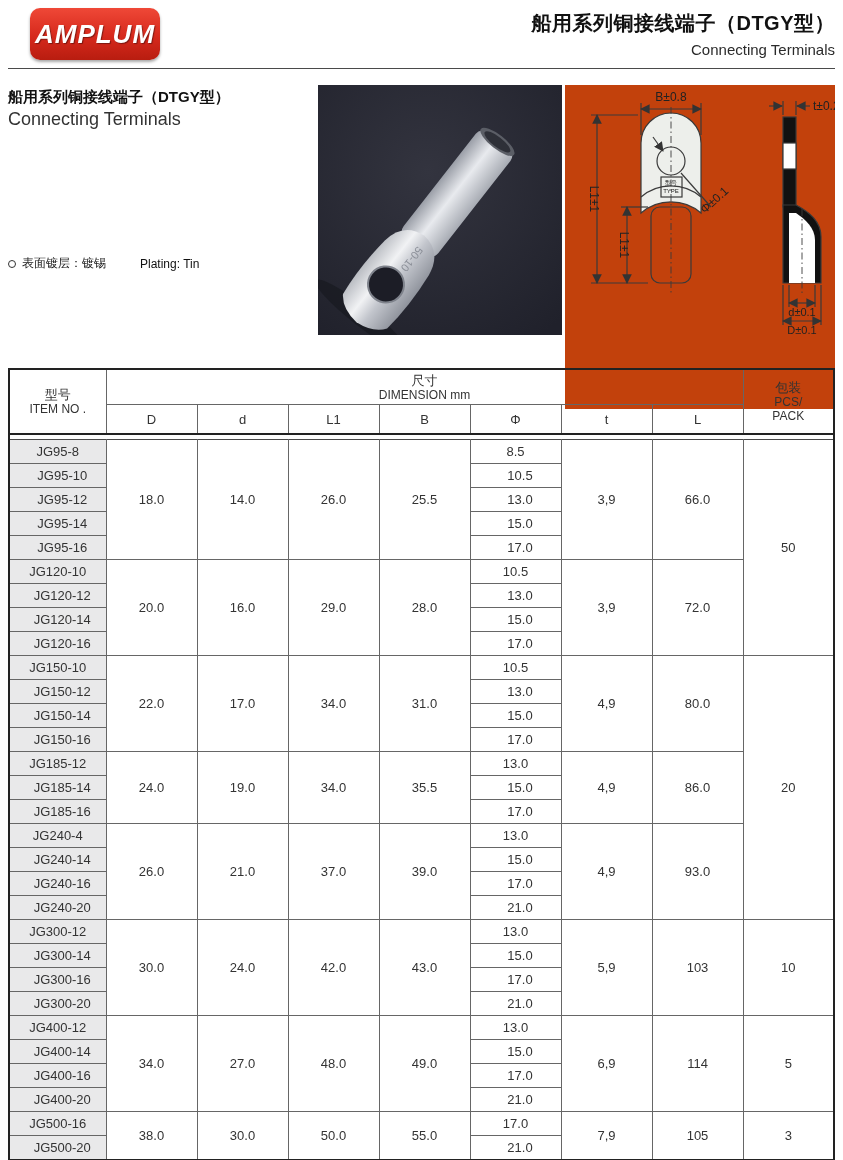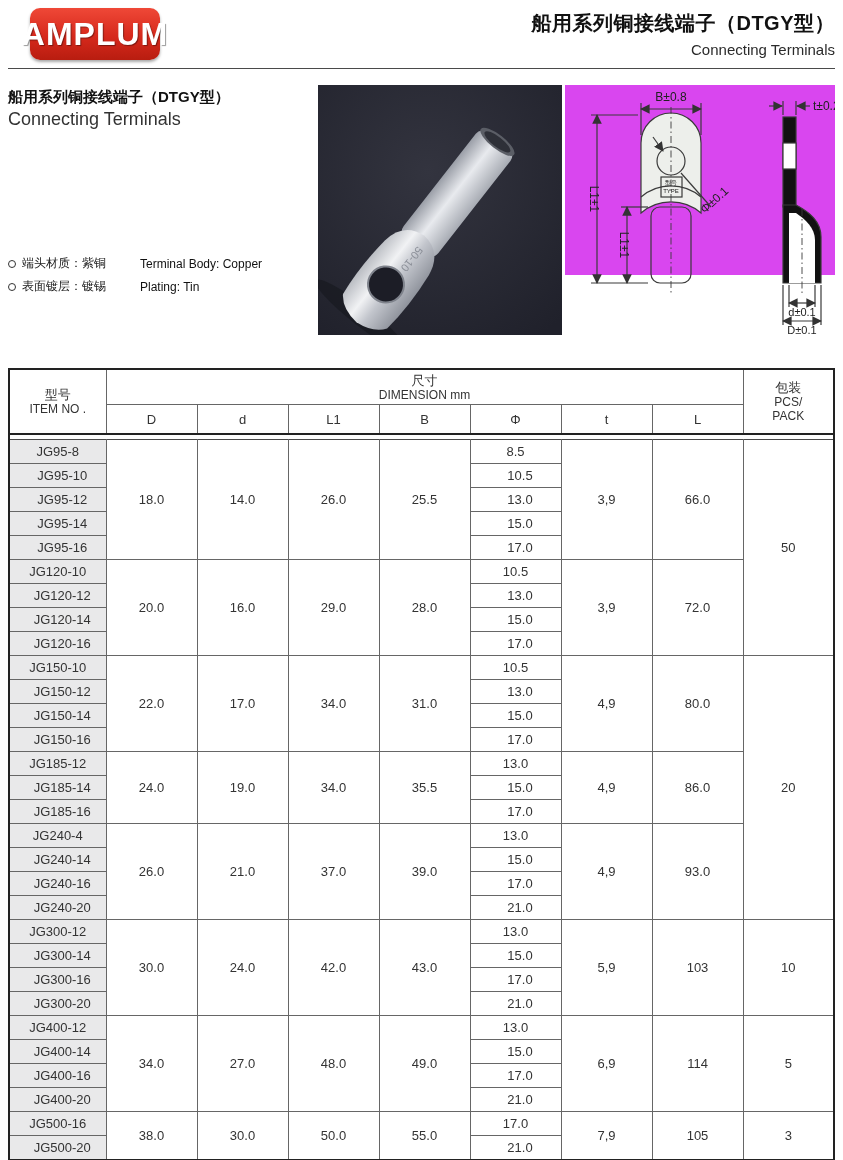--- a/index.html
+++ b/index.html
@@ -3,21 +3,21 @@
 <meta charset="utf-8">
 <style>
   html,body{margin:0;padding:0;background:#fff;}
   .page{position:relative;width:843px;height:1160px;background:#fff;overflow:hidden;
         font-family:"Liberation Sans",sans-serif;color:#222;}
 
   
   .logo{position:absolute;left:30px;top:8px;width:130px;height:52px;border-radius:10px;
         background:linear-gradient(180deg,#ef4837 0%,#d6291c 55%,#b81d10 100%);
         box-shadow:0 2px 3px rgba(0,0,0,.35);display:flex;align-items:center;justify-content:center;}
-  .logo span{color:#fff;font-weight:bold;font-size:32px;letter-spacing:1px;
+  .logo span{color:#fff;font-weight:bold;font-style:italic;font-size:26px;letter-spacing:1px;
         text-shadow:1px 1px 1px rgba(0,0,0,.4);}
   .hd-titles{position:absolute;right:8px;top:10px;text-align:right;}
   .hd-cn{font-size:20px;font-weight:600;color:#111;letter-spacing:.5px;}
   .hd-en{font-size:15px;color:#2b2b2b;margin-top:4px;}
   .hd-rule{position:absolute;left:8px;right:8px;top:68px;border-top:1.5px solid #4a4a4a;}
 
   
   .intro{position:absolute;left:8px;top:88px;width:300px;}
   .in-cn{font-size:15px;font-weight:bold;color:#111;}
   .in-en{font-size:18px;color:#333;margin-top:2px;}
@@ -25,21 +25,21 @@
   .spec-row{display:flex;align-items:center;margin-bottom:6px;}
   .dot{width:6px;height:6px;border:1.5px solid #333;border-radius:50%;margin-right:6px;flex:0 0 auto;}
   .spec-cn{width:118px;}
   .spec-en{color:#111;}
   .certs{position:absolute;left:8px;top:302px;display:flex;align-items:center;gap:9px;}
   .ce{font-size:25px;font-weight:bold;color:#111;letter-spacing:3px;font-family:"DejaVu Sans",sans-serif;}
   .rohs{font-size:22px;font-weight:bold;color:#111;letter-spacing:1px;}
 
   
   .photo{position:absolute;left:318px;top:85px;width:244px;height:250px;}
-  .diagram{position:absolute;left:565px;top:85px;width:270px;height:190px;background:#d946ef;}
+  .diagram{position:absolute;left:565px;top:85px;width:270px;height:324px;background:#c2410c;}
 
   
   .spec-table{position:absolute;left:8px;top:368px;width:827px;border-collapse:collapse;
         table-layout:fixed;font-size:13px;color:#333;}
   .spec-table td,.spec-table th{border:1px solid #666;text-align:center;vertical-align:middle;
         font-weight:normal;padding:0;overflow:hidden;}
   .spec-table{border:2px solid #222;}
   .spec-table thead tr.h1 th{height:34px;}
   .spec-table thead tr.h2 th{height:28px;border-bottom:2px solid #222;}
   .spec-table thead th.span2{border-bottom:2px solid #222;}
@@ -64,25 +64,20 @@
     <div class="hd-cn">船用系列铜接线端子（DTGY型）</div>
     <div class="hd-en">Connecting Terminals</div>
   </div>
   <div class="hd-rule"></div>
 
   <div class="intro">
     <div class="in-cn">船用系列铜接线端子（DTGY型）</div>
     <div class="in-en">Connecting Terminals</div>
   </div>
   <div class="specs">
-    <div class="spec-row">
-      <span class="dot"></span>
-      <span class="spec-cn">端头材质：紫铜</span>
-      <span class="spec-en">Terminal Body: Copper</span>
-    </div>
     <div class="spec-row">
       <span class="dot"></span>
       <span class="spec-cn">表面镀层：镀锡</span>
       <span class="spec-en">Plating: Tin</span>
     </div>
   </div>
 
   <div class="photo">
     <svg width="244" height="250" viewBox="0 0 244 250">
       <defs>

